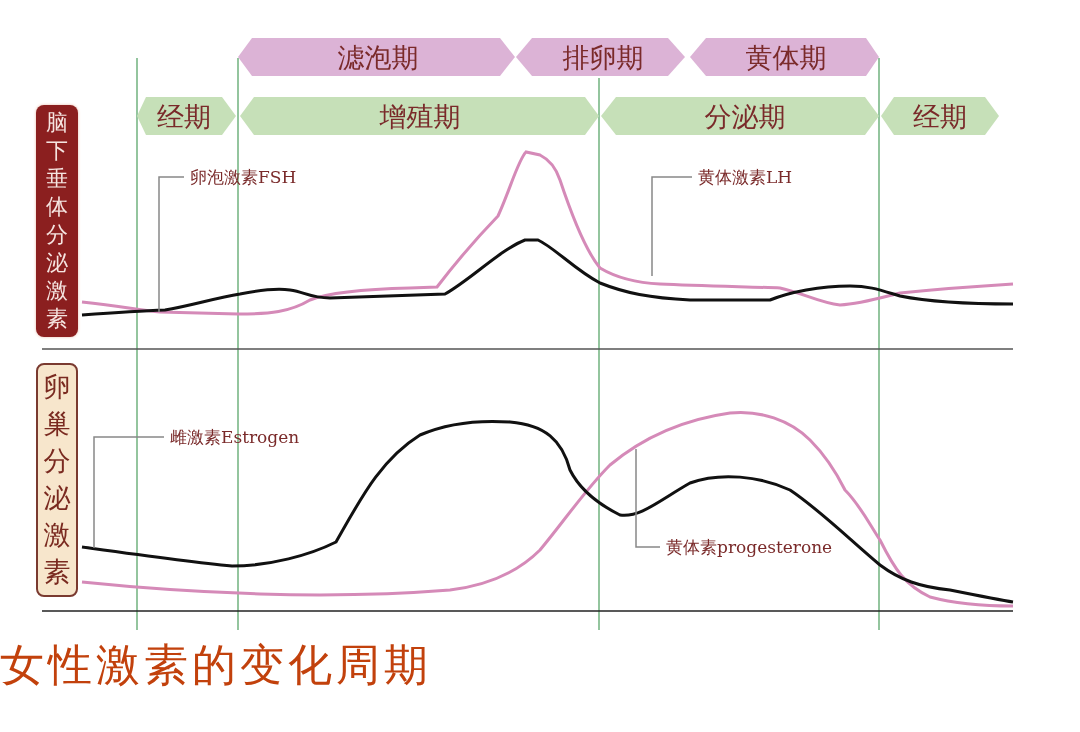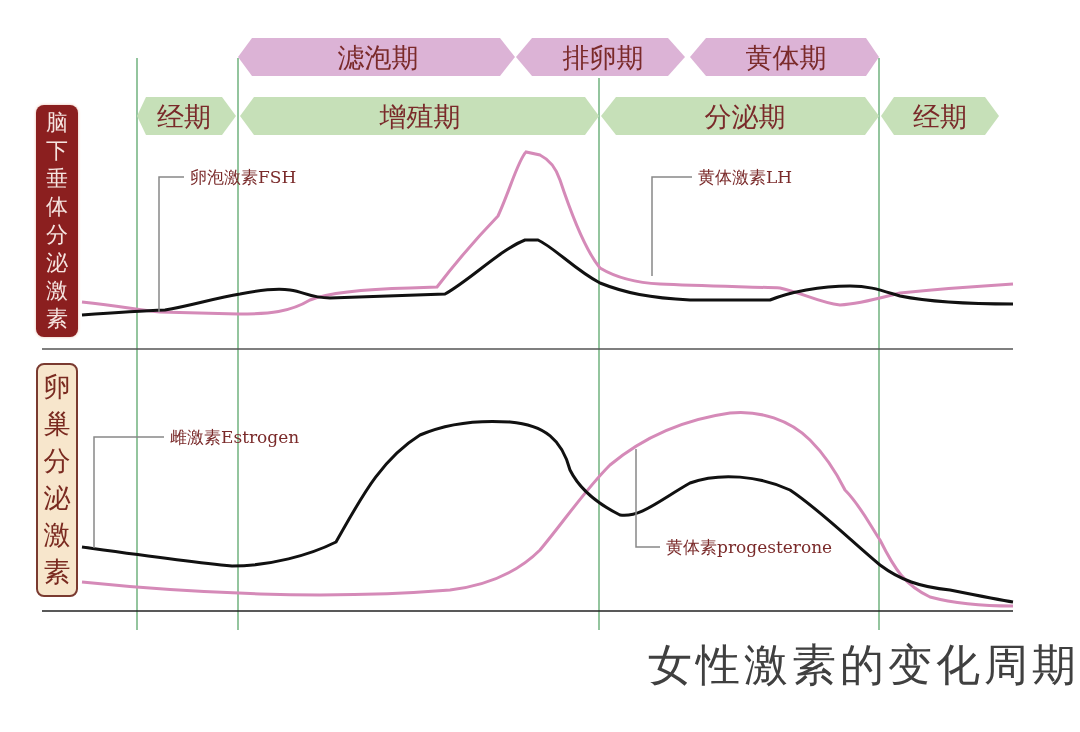--- a/index.html
+++ b/index.html
@@ -7,22 +7,22 @@
          font-family: "DejaVu Serif", "Liberation Serif", serif; }
   .canvas { position: absolute; left: 0; top: 0; width: 1080px; height: 732px; }
   .side-box { position: absolute; width: 42px; border-radius: 8px; display: flex;
               flex-direction: column; align-items: center; justify-content: space-around;
               box-sizing: border-box; font-family: "DejaVu Sans", sans-serif; font-size: 22px; }
   .side-box span { display: block; line-height: 1.05; }
   .side-pit { left: 36px; top: 105px; height: 232px; background: #8b1f1f; color: #f5e4e0;
               box-shadow: 0 0 3px #e8b8a8; padding: 4px 0; }
   .side-ova { left: 36px; top: 363px; height: 234px; background: #f7e6cc; color: #7a2a20;
               border: 2px solid #7a3a30; padding: 4px 0; }
-  .title { position: absolute; left: 0; width: 1080px; top: 636px; text-align: right;
-           font-size: 44px; color: #404040; letter-spacing: 4px;
+  .title { position: absolute; left: 0; width: 1080px; top: 636px; text-align: left;
+           font-size: 44px; color: #c2410c; letter-spacing: 4px;
            font-family: "DejaVu Serif", "Liberation Serif", serif; }
   svg text { font-family: "DejaVu Serif", "Liberation Serif", serif; }
 </style>
 </head>
 <body>
 
 <svg class="canvas" width="1080" height="732" viewBox="0 0 1080 732" xmlns="http://www.w3.org/2000/svg">
 
   <g stroke="#5aa66a" stroke-width="1.3">
     <line x1="137" y1="58" x2="137" y2="630"></line>

